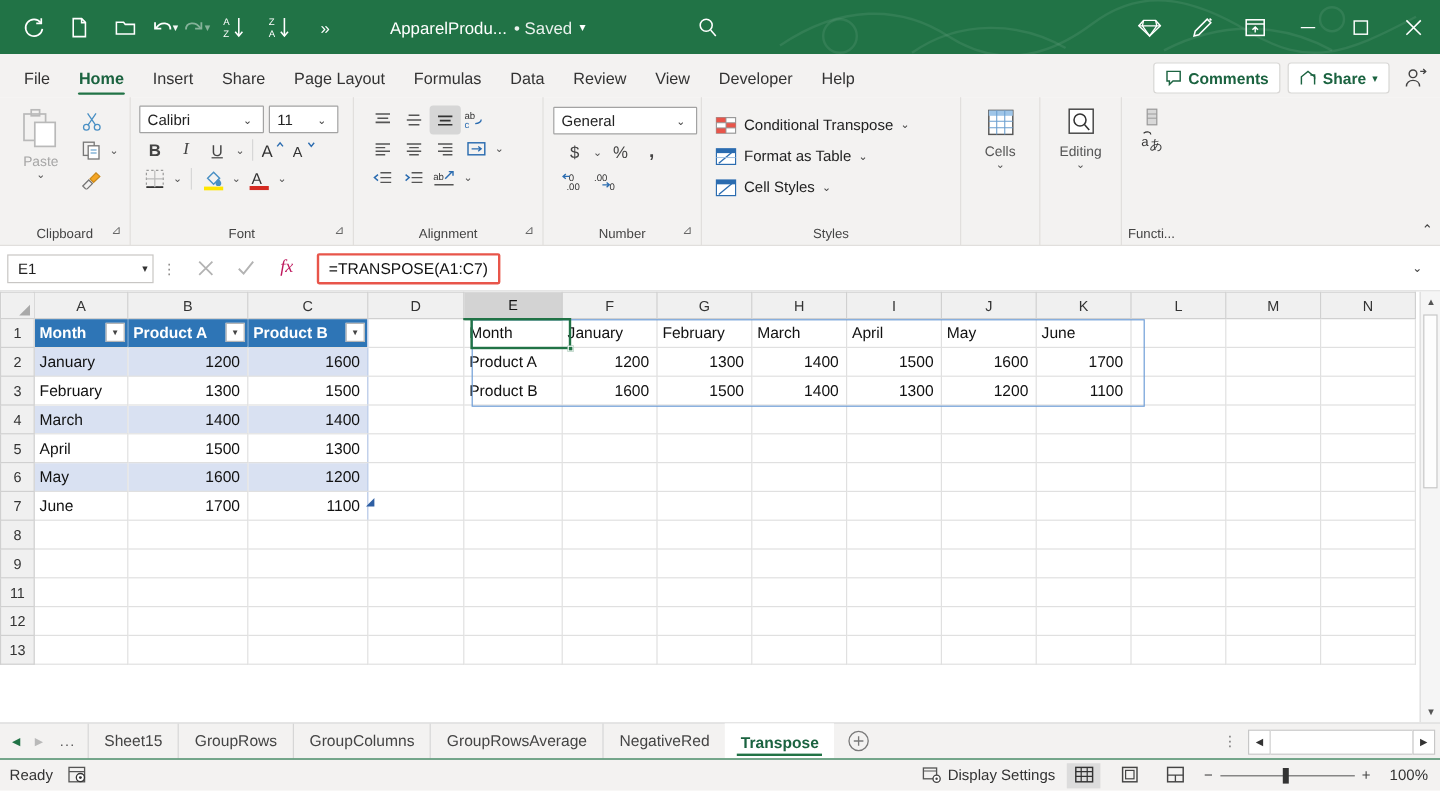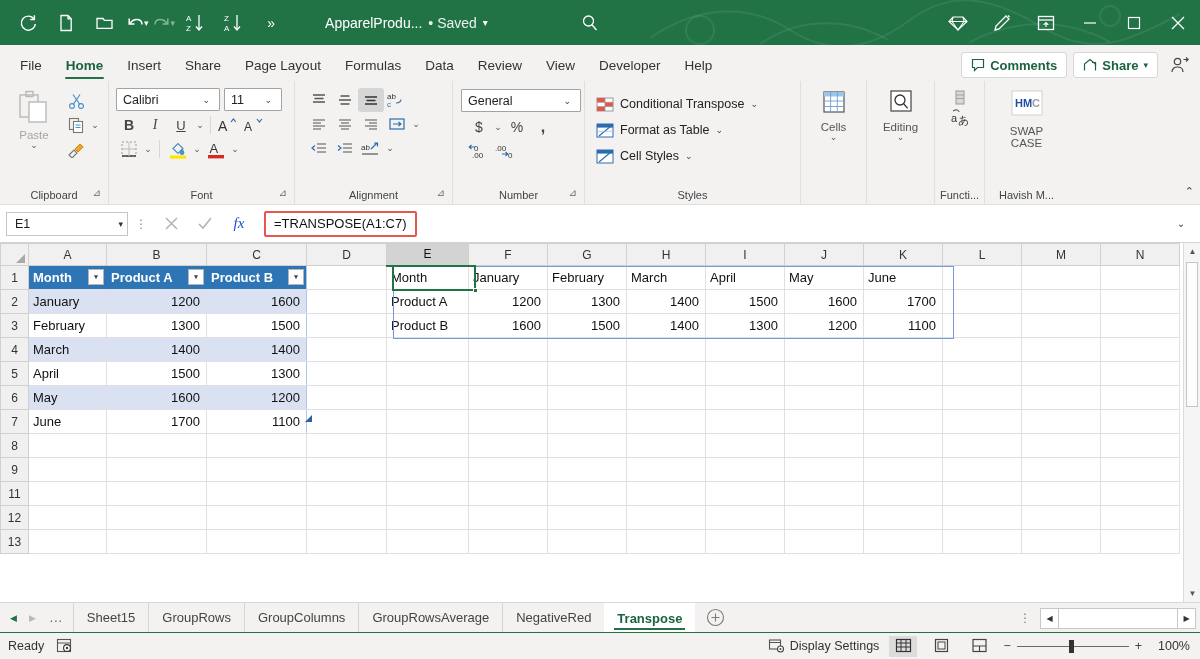--- a/index.html
+++ b/index.html
@@ -103,21 +103,21 @@
   }
   .namebox{
     width:122px; height:24px; border:1px solid #c8c6c4; background:#fff;
     display:flex; align-items:center; padding:0 4px 0 8px; font-size:12.5px;
   }
   .namebox .nb{ flex:1; }
   .namebox .cv{ font-size:9px; color:#333;}
   .fdots{ width:26px; text-align:center; color:#8a8886; font-size:12px; letter-spacing:0; }
   .fbtns{ display:flex; align-items:center; gap:0; }
   .fbtn{ width:34px;height:26px;display:flex;align-items:center;justify-content:center;color:#b3b3b3;}
-  .fbtn.fx{ color:#1d4ed8; font-style:italic; font-family:"Liberation Serif", serif; font-size:15px;}
+  .fbtn.fx{ color:#be185d; font-style:italic; font-family:"Liberation Serif", serif; font-size:15px;}
   .fcontent{ flex:1; height:28px; display:flex; align-items:center; padding-left:8px;}
   .fvalue{
     display:inline-flex; align-items:center; height:26px; padding:0 8px;
     border:2px solid #e8554a; border-radius:2px; font-size:13px; color:#111; background:#fff;
   }
   .fchev{ width:26px; display:flex; align-items:center; justify-content:center; color:#444; font-size:10px;}
 
   
   .gridwrap{ flex:1; position:relative; background:#fff; overflow:hidden; }
   table.sheet{ border-collapse:collapse; table-layout:fixed; }
@@ -680,35 +680,20 @@
             <text x="11" y="35" font-size="11" fill="#333" font-family="sans-serif">あ</text>
             <path d="M6 22c3-2 6-1 6 1" fill="none" stroke="#333" stroke-width="1"></path>
           </svg>
         </div>
       </div>
       <div class="glabel">
           <span>Functi...</span>
         </div>
     </div>
 
-    <div class="group" style="width:84px">
-      <div class="gbody" style="justify-content:center">
-        <div class="bigbtn" style="width:66px">
-          <svg width="40" height="34" viewBox="0 0 40 34">
-            <rect x="5" y="2" width="30" height="24" fill="#fff" stroke="#d0d0d0" stroke-width="1"></rect>
-            <text x="8" y="18" font-size="11" font-weight="bold" fill="#1f4e9c" font-family="sans-serif">HM</text>
-            <text x="25" y="18" font-size="11" font-weight="bold" fill="#9aa0a6" font-family="sans-serif">C</text>
-          </svg>
-          <div class="lbl">SWAP CASE</div>
-        </div>
-      </div>
-      <div class="glabel">
-          <span>Havish M...</span>
-        </div>
-    </div>
 
     <div style="position:absolute; right:6px; bottom:6px; color:#444; font-size:11px">⌃</div>
   </div>
 
   <div class="fbar">
     <div class="namebox">
       <span class="nb">E1</span>
       <span class="cv">▾</span>
     </div>
     <div class="fdots">⋮</div>

